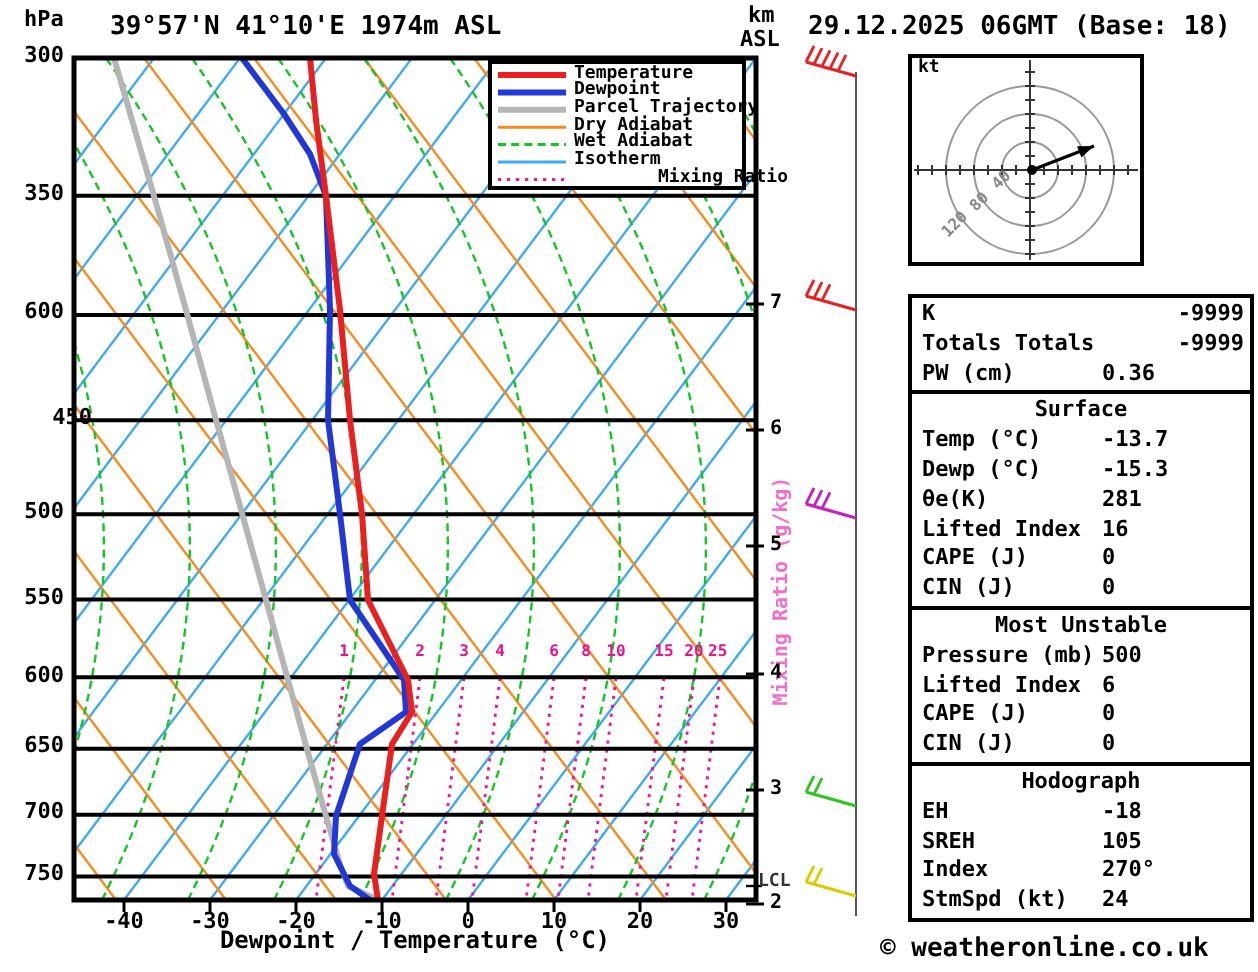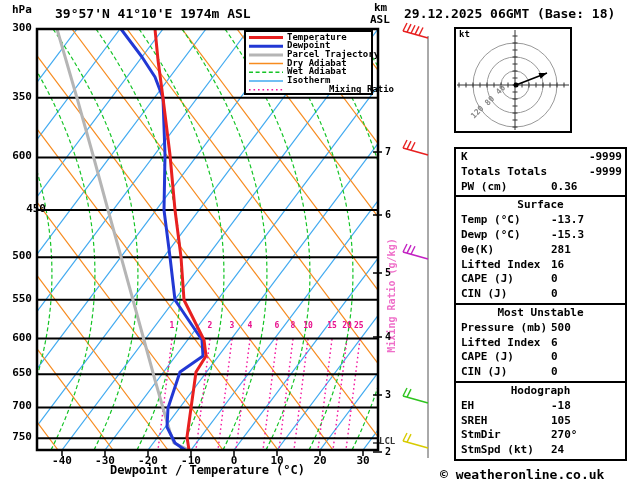--- a/index.html
+++ b/index.html
@@ -319,21 +319,21 @@
         <div class="phead">Hodograph</div>
         <div class="prow">
           <span class="pl">EH</span>
           <span class="pv">-18</span>
         </div>
         <div class="prow">
           <span class="pl">SREH</span>
           <span class="pv">105</span>
         </div>
         <div class="prow">
-          <span class="pl">StmDir</span>
+          <span class="pl">Index</span>
           <span class="pv">270°</span>
         </div>
         <div class="prow">
           <span class="pl">StmSpd (kt)</span>
           <span class="pv">24</span>
         </div>
       </div>
     </div>
 </div>
 

